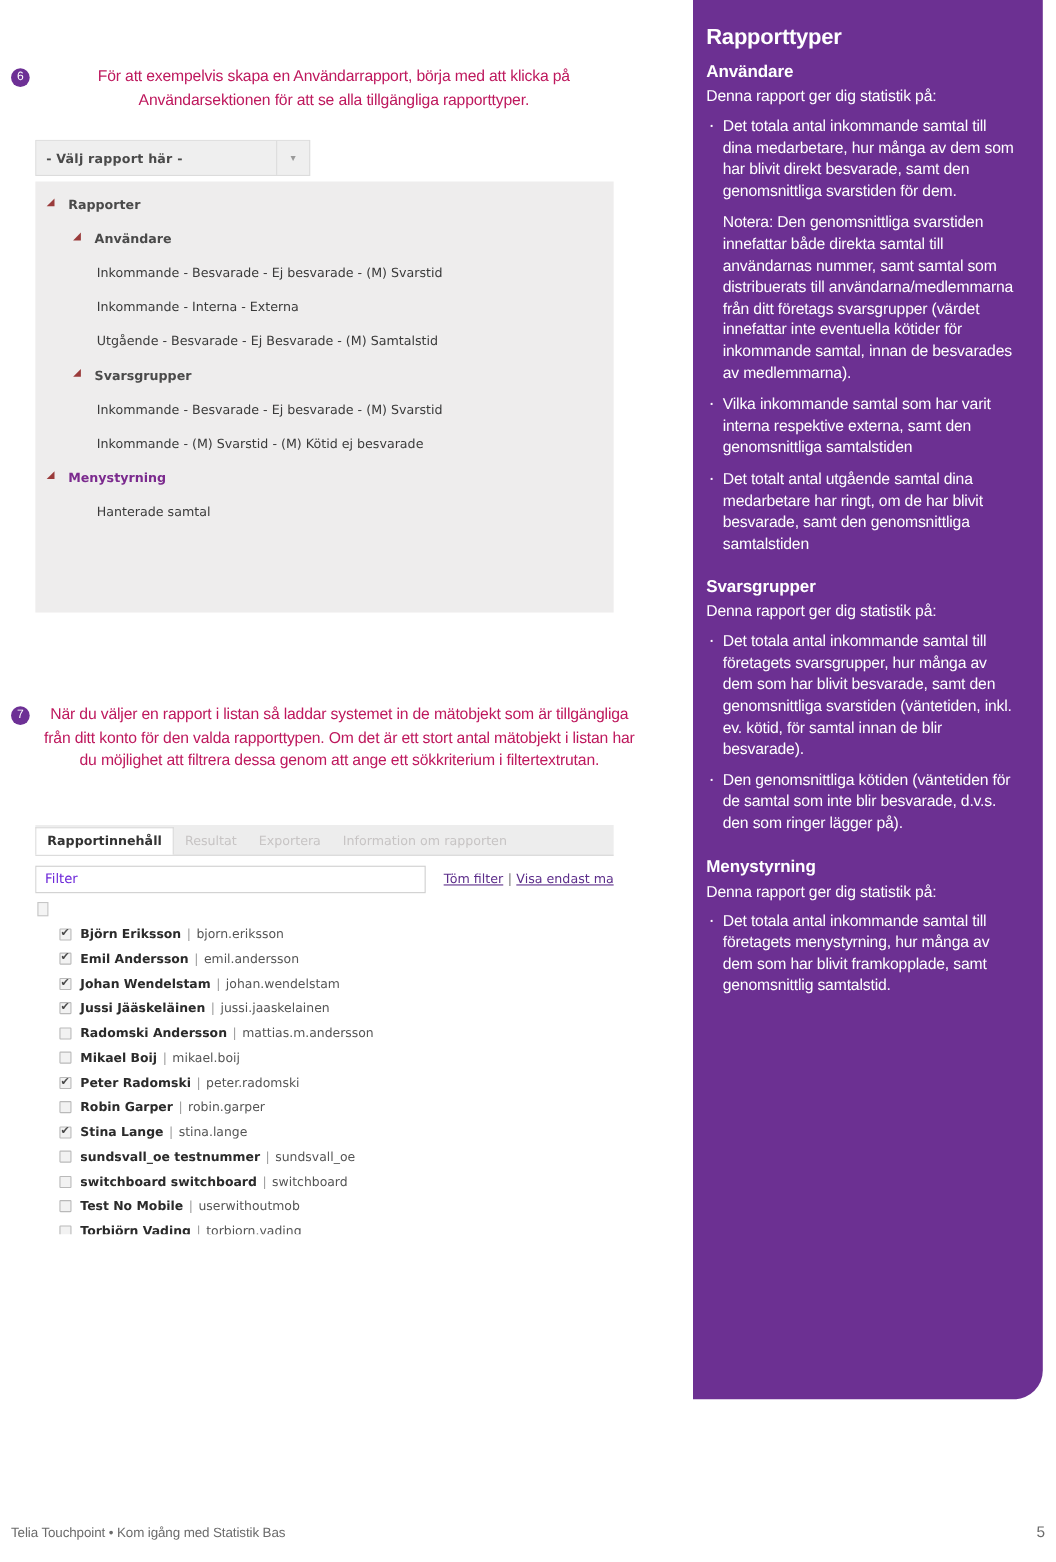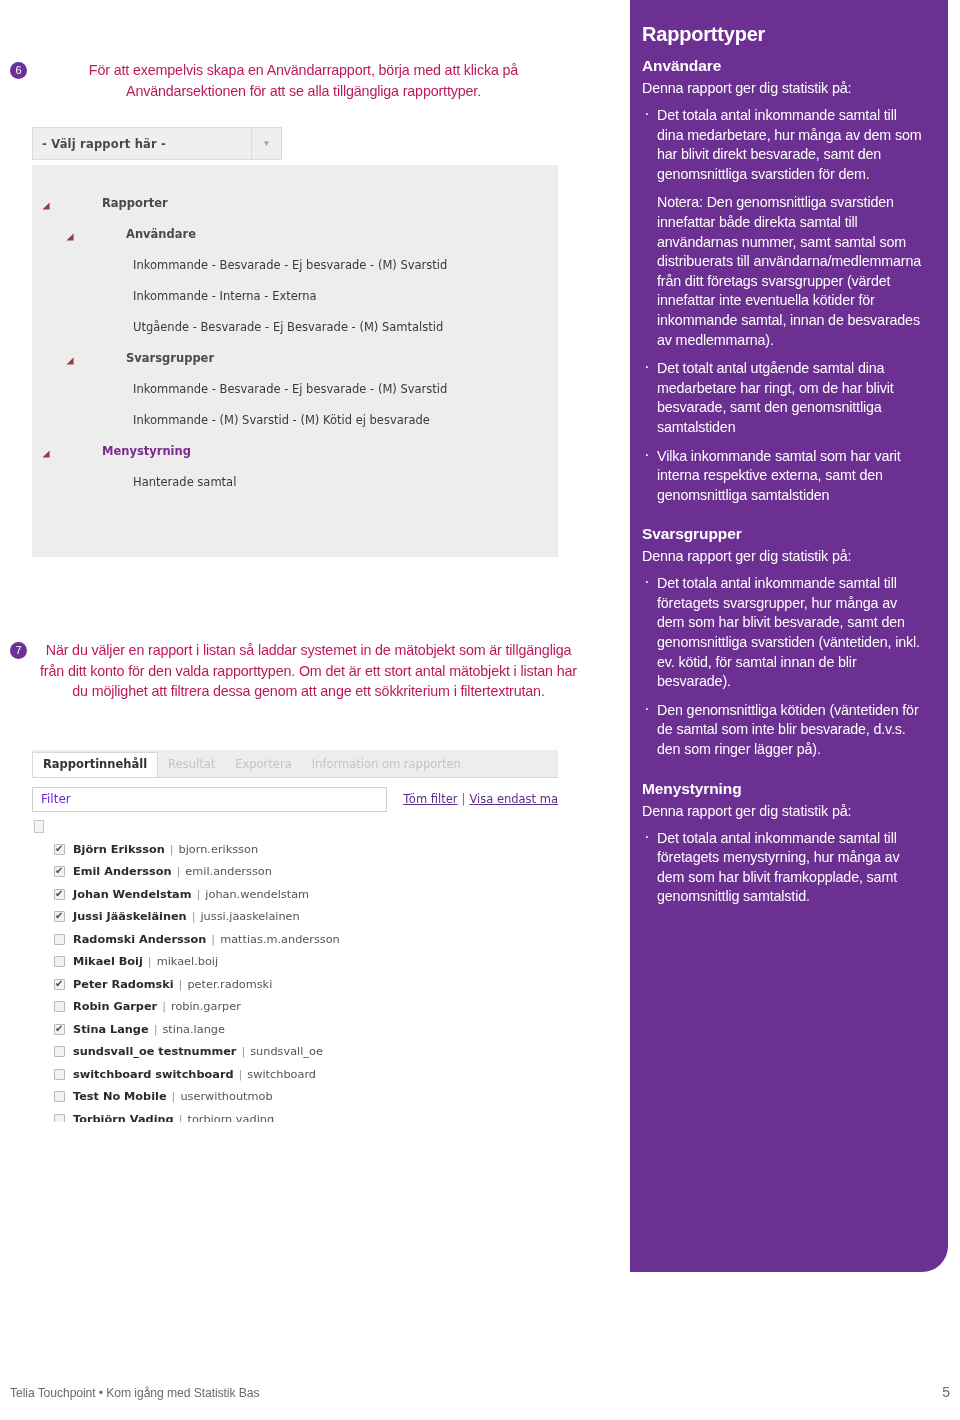--- a/index.html
+++ b/index.html
@@ -56,26 +56,25 @@
     display: flex; align-items: center; justify-content: center;
     font-size: 8px; color: #9a9a9a;
   }
 
   .tree {
     position: absolute; left: 0; top: 38px; width: 526px; height: 392px;
     background: #eeeded;
     padding: 14px 0 0 0;
   }
   .tree-row {
-    display: flex; align-items: flex-end;
+    display: flex; align-items: flex-start;
     font-family: "DejaVu Sans", sans-serif;
     font-size: 11.5px;
     color: #3a3a3a;
     height: 31px;
-    gap: 40px;
   }
   .tree-arrow {
     width: 9px; height: 9px;
     display: inline-block;
     margin-right: 7px;
     position: relative;
   }
   .tree-arrow::after {
     content: "";
     position: absolute; left: 0; top: 0;
@@ -83,21 +82,21 @@
     border-bottom: 5px solid transparent;
     border-top: 5px solid transparent;
     transform: rotate(45deg);
     transform-origin: 0 50%;
   }
   .lvl0 { padding-left: 14px; font-weight: bold; color: #4a4a4a; }
   .lvl1 { padding-left: 38px; font-weight: bold; color: #4a4a4a; }
   .lvl2 { padding-left: 82px; color: #3a3a3a; }
   .lvl0.accent, .lvl1.accent { color: #7b2a8e; }
   .tree-row.noarrow { padding-left: 92px; }
-  .tree-row.lvl2.noarrow { padding-left: 101px; }
+  .tree-row.lvl2.noarrow { padding-left: 56px; }
 
   
   .shot2 { left: 32px; top: 750px; width: 526px; height: 372px; background: #ffffff; }
 
   .tabs-bar {
     position: absolute; left: 0; top: 0; width: 526px; height: 28px;
     background: #ededed; border-bottom: 1px solid #d8d8d8;
     display: flex; align-items: flex-end;
   }
   .tab {
@@ -356,22 +355,22 @@
 
   <div class="purple">
     <div class="p-title">Rapporttyper</div>
     <div id="sections-host">
         <div class="p-section" style="margin-top: 0px;">
           <div class="p-sec-head">Användare</div>
           <div class="p-sub">Denna rapport ger dig statistik på:</div>
           <ul class="p-bullets">
             <li>Det totala antal inkommande samtal till dina medarbetare, hur många av dem som har blivit direkt besvarade, samt den genomsnittliga svarstiden för dem.</li>
             <li class="nobullet">Notera: Den genomsnittliga svarstiden innefattar både direkta samtal till användarnas nummer, samt samtal som distribuerats till användarna/medlemmarna från ditt företags svarsgrupper (värdet innefattar inte eventuella kötider för inkommande samtal, innan de besvarades av medlemmarna).</li>
+            <li>Vilka inkommande samtal som har varit interna respektive externa, samt den genomsnittliga samtalstiden</li>
             <li>Det totalt antal utgående samtal dina medarbetare har ringt, om de har blivit besvarade, samt den genomsnittliga samtalstiden</li>
-            <li>Vilka inkommande samtal som har varit interna respektive externa, samt den genomsnittliga samtalstiden</li>
           </ul>
         </div>
         <div class="p-section">
           <div class="p-sec-head">Svarsgrupper</div>
           <div class="p-sub">Denna rapport ger dig statistik på:</div>
           <ul class="p-bullets">
             <li>Det totala antal inkommande samtal till företagets svarsgrupper, hur många av dem som har blivit besvarade, samt den genomsnittliga svarstiden (väntetiden, inkl. ev. kötid, för samtal innan de blir besvarade).</li>
             <li>Den genomsnittliga kötiden (väntetiden för de samtal som inte blir besvarade, d.v.s. den som ringer lägger på).</li>
           </ul>
         </div>

